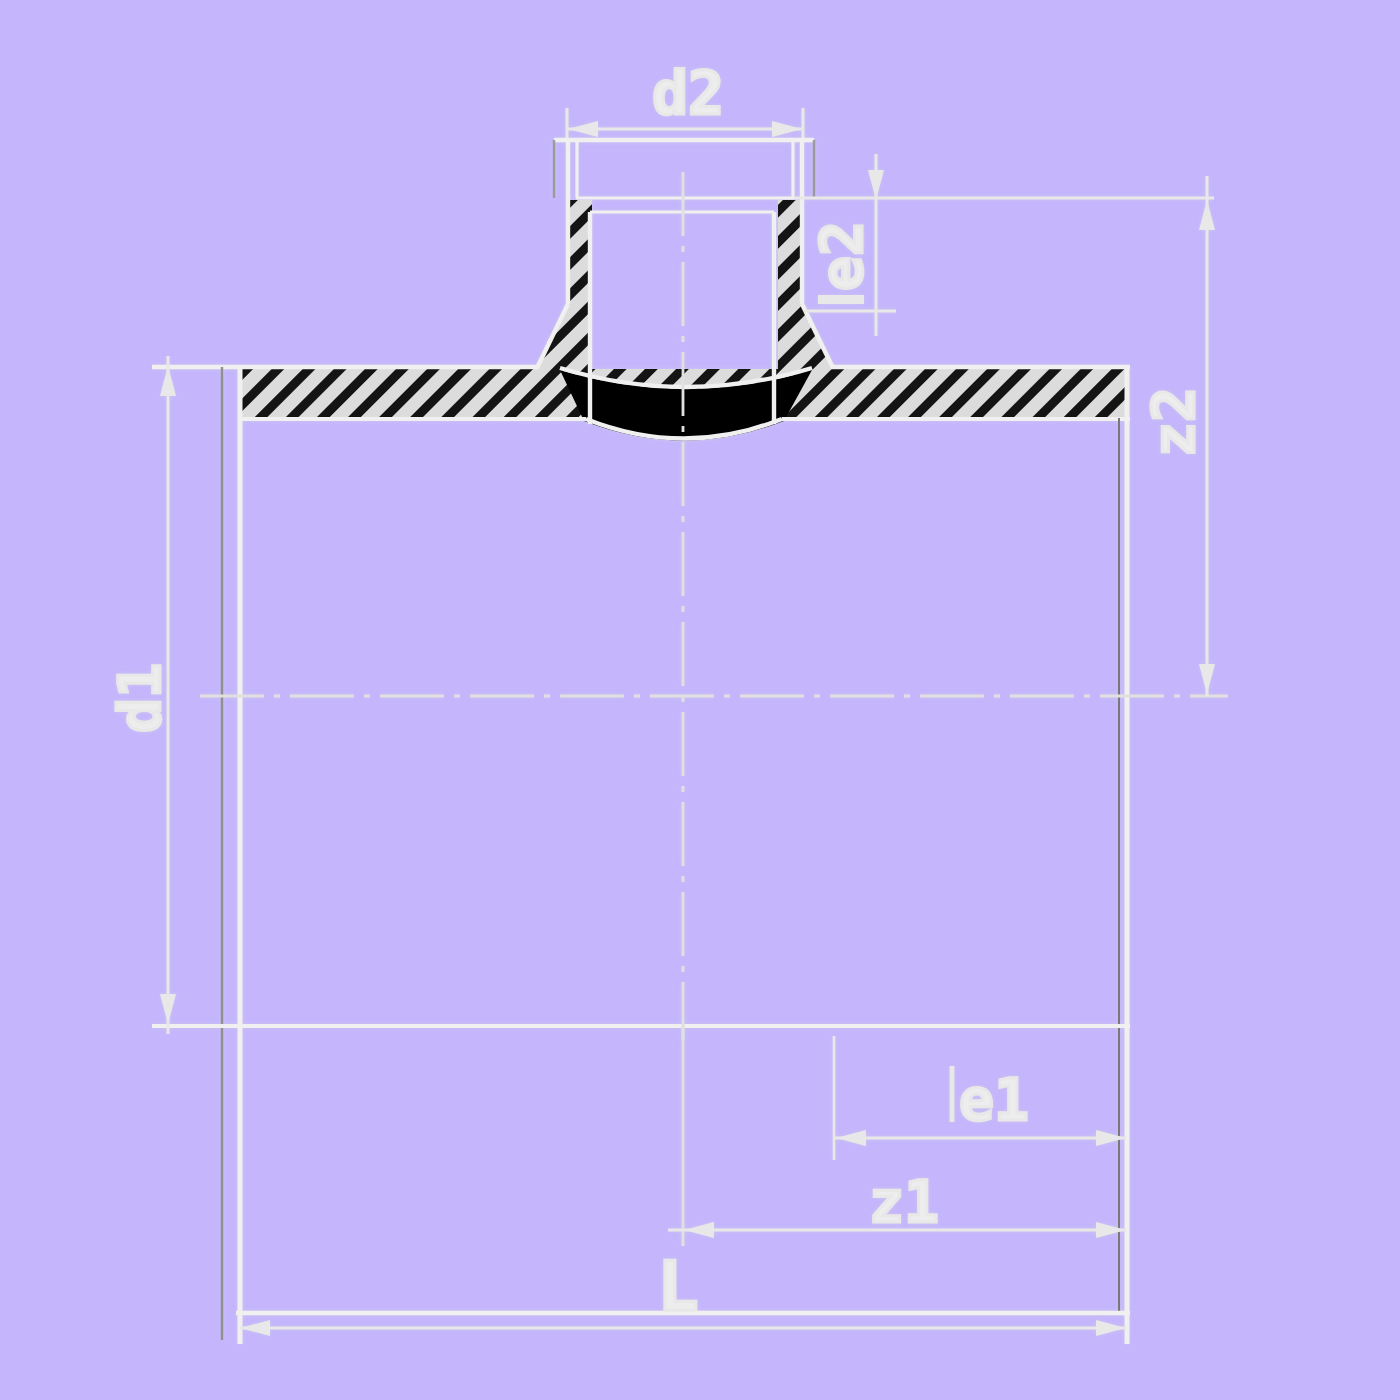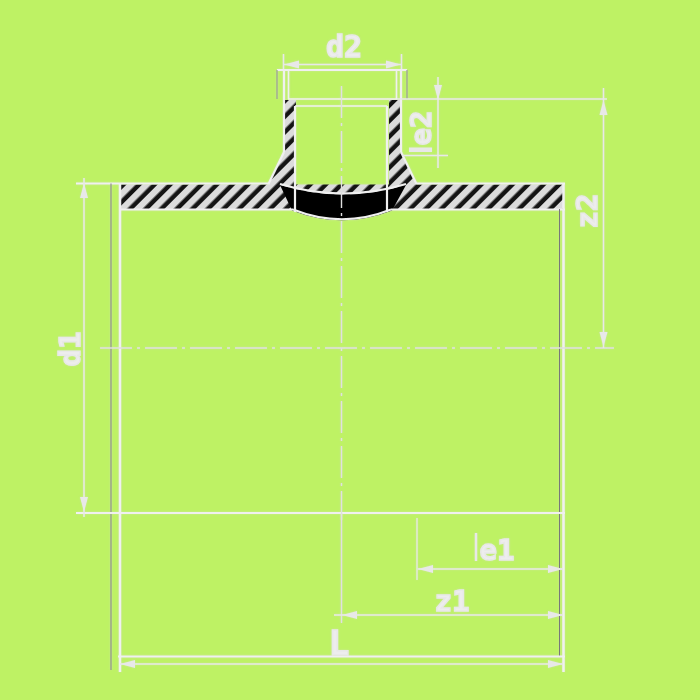--- a/index.html
+++ b/index.html
@@ -1,16 +1,16 @@
 <!DOCTYPE html>
 <html><head>
 <meta charset="utf-8">
 <style>
   html,body{margin:0;padding:0;background:#000;}
-  #page{width:700px;height:700px;background:#bef264;position:relative;overflow:hidden;}
+  #page{width:700px;height:700px;background:#c4b5fd;position:relative;overflow:hidden;}
   svg{position:absolute;top:0;left:0;}
   text{font-family:"DejaVu Sans Mono",monospace;font-weight:bold;fill:#ededed;}
   #drawing{filter:drop-shadow(0 0 1px rgba(220,220,220,0.45));}
 </style>
 </head>
 <body>
 
 <div id="page">
 <svg id="drawing" width="700" height="700" viewBox="0 0 700 700">
   <defs>

